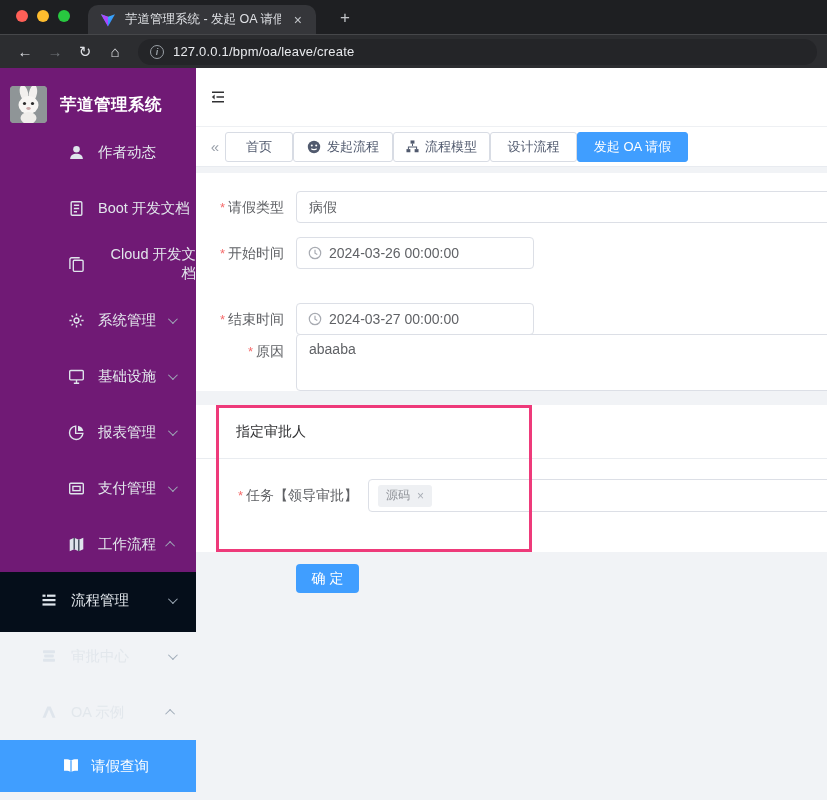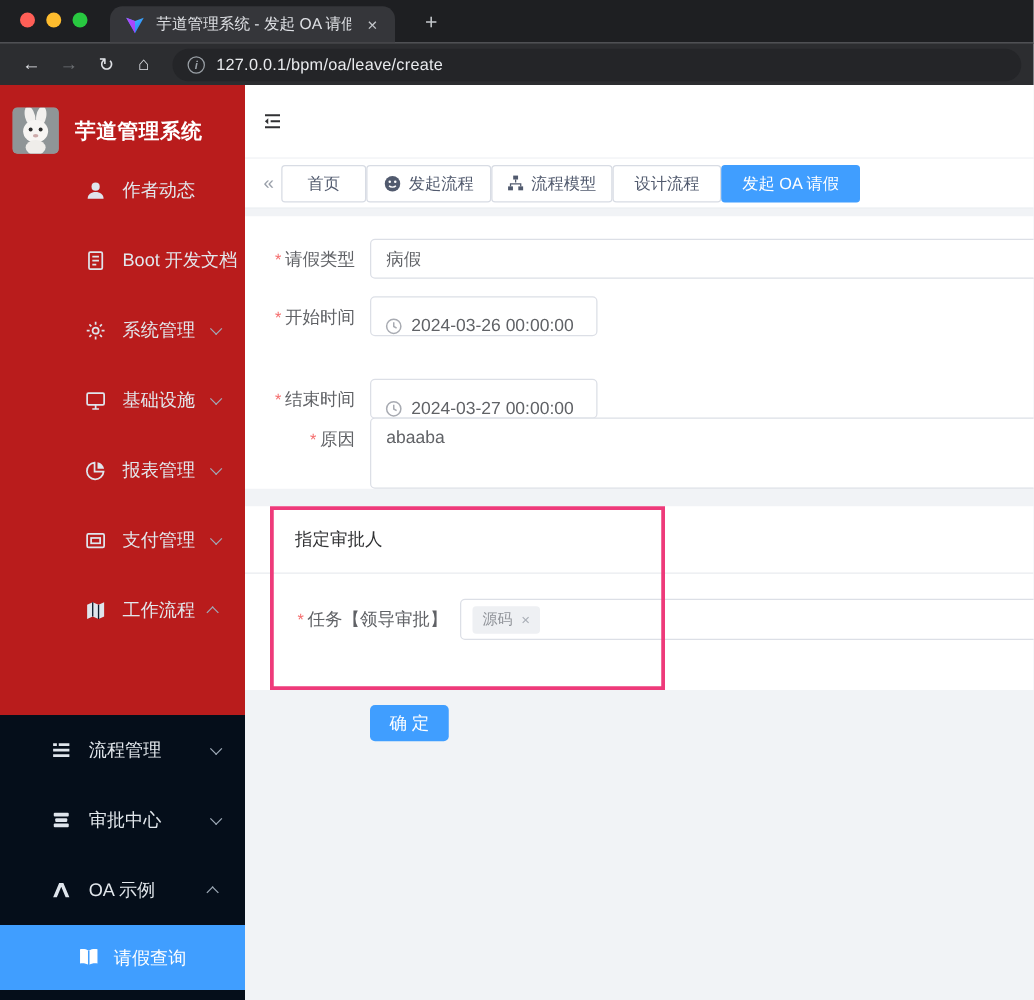--- a/index.html
+++ b/index.html
@@ -25,21 +25,21 @@
   .url-pill { flex:1; height:26px; margin-left:8px; background:#242528; border-radius:13px;
     display:flex; align-items:center; padding:0 12px; gap:9px; }
   .info-circ { width:14px; height:14px; border:1.4px solid #9aa0a6; border-radius:50%; color:#9aa0a6;
     font-size:9px; display:flex; align-items:center; justify-content:center; font-style:italic; font-weight:bold; }
   .url-text { color:#e8eaed; font-size:13px; letter-spacing:.2px; }
 
   
   .app { position:absolute; top:68px; left:0; width:827px; height:732px; }
 
   
-  .sidebar { position:absolute; top:0; left:0; width:196px; height:732px; background:#b91c1c; color:#dfe5ec;text-align:right; }
+  .sidebar { position:absolute; top:0; left:0; width:196px; height:564px; background:#701a75; color:#dfe5ec;text-align:right; }
   .logo-row { position:absolute; top:18px; left:10px; display:flex; align-items:center; gap:13px; }
   .avatar { width:37px; height:37px; border-radius:4px; background:#9aa0a2; overflow:hidden; flex:none; }
   .logo-title { font-size:16.5px; font-weight:bold; color:#ffffff; letter-spacing:.5px; white-space:nowrap; }
   .menu { position:absolute; top:56px; left:0; width:100%;padding-left:43px; }
   .menu-item { height:56px; display:flex; align-items:center; padding-left:25px; gap:13px;
     font-size:14.5px; color:#e2e7ec; position:relative; cursor:pointer; }
   .menu-item .mi { width:17px; height:17px; flex:none; color:#dfe5ec; }
   .chev { position:absolute; right:21px; width:7px; height:7px; border-right:1.5px solid #9fabb8;
     border-bottom:1.5px solid #9fabb8; }
   .chev.down { transform:rotate(45deg) translateY(-2px); }
@@ -65,22 +65,22 @@
   .tab-chip.active { background:#409eff; border-color:#409eff; color:#fff; }
 
   .content { position:absolute; top:100px; left:0; width:631px; height:632px; background:#f1f3f6; overflow:hidden; }
   .card1 { position:absolute; top:5px; left:0; width:631px; height:218px; background:#fff; }
   .frow { position:absolute; left:0; display:flex; }
   .r1{ top:18px; } .r2{ top:64px; } .r3{ top:130px; } .r4{ top:161px; }
   .flabel { width:100px; text-align:right; padding-right:12px; font-size:14px; color:#606266; line-height:32px; white-space:nowrap;padding-left:20px; }
   .req { color:#f56c6c; margin-right:3px; font-size:13px; }
   .sel-full { width:545px; height:32px; border:1px solid #dcdfe6; border-radius:4px; background:#fff;
     line-height:30px; padding:0 12px; font-size:14px; color:#606266; }
-  .date-inp { width:182px; height:32px; border:1px solid #dcdfe6; border-radius:4px; background:#fff;
-    display:flex; align-items:flex-end; gap:7px; padding:0 11px; font-size:14px; color:#606266; }
+  .date-inp { width:238px; height:32px; border:1px solid #dcdfe6; border-radius:4px; background:#fff;
+    display:flex; align-items:center; gap:7px; padding:0 11px; font-size:14px; color:#606266; }
   .clock { width:14px; height:14px; color:#a8abb2; flex:none; }
   .txtarea { width:545px; height:57px; border:1px solid #dcdfe6; border-radius:4px; background:#fff;
     padding:6px 12px; font-size:14px; color:#606266; }
   .r4 .flabel { line-height:20px; padding-top:7px; }
 
   .card2 { position:absolute; top:237px; left:0; width:631px; height:147px; background:#fff; }
   .card2-header { height:54px; display:flex; align-items:center; padding-left:40px; font-size:14px;
     color:#303133; border-bottom:1px solid #e9ecf0;text-align:right; }
   .task-row { position:absolute; top:74px; left:0; display:flex; }
   .task-label { width:172px; text-align:right; padding-right:10px; font-size:14px; color:#606266; line-height:33px; white-space:nowrap; }
@@ -173,20 +173,29 @@
           <svg viewBox="0 0 16 16" width="17" height="17" fill="none" stroke="currentColor" stroke-width="1.3">
               <rect x="3" y="1.6" width="10" height="12.8" rx="1"></rect>
               <path d="M5.5 5h5M5.5 8h5M5.5 11h3"></path>
             </svg>
         </span>
         <span>Boot 开发文档</span>
       </div>
       <div class="menu-item">
         <span class="mi">
           <svg viewBox="0 0 16 16" width="17" height="17" fill="none" stroke="currentColor" stroke-width="1.3">
+              <rect x="5" y="4" width="9.2" height="10.5" rx="1"></rect>
+              <path d="M11 1.6H3.4A1.6 1.6 0 0 0 1.8 3.2v9"></path>
+            </svg>
+        </span>
+        <span>Cloud 开发文档</span>
+      </div>
+      <div class="menu-item">
+        <span class="mi">
+          <svg viewBox="0 0 16 16" width="17" height="17" fill="none" stroke="currentColor" stroke-width="1.3">
               <circle cx="8" cy="8" r="2.3"></circle>
               <path d="M8 1.3v2.2M8 12.5v2.2M1.3 8h2.2M12.5 8h2.2M3.3 3.3l1.5 1.5M11.2 11.2l1.5 1.5M12.7 3.3l-1.5 1.5M4.8 11.2l-1.5 1.5"></path>
             </svg>
         </span>
         <span>系统管理</span>
         <span class="chev down"></span>
       </div>
       <div class="menu-item">
         <span class="mi">
           <svg viewBox="0 0 16 16" width="17" height="17" fill="none" stroke="currentColor" stroke-width="1.3">

